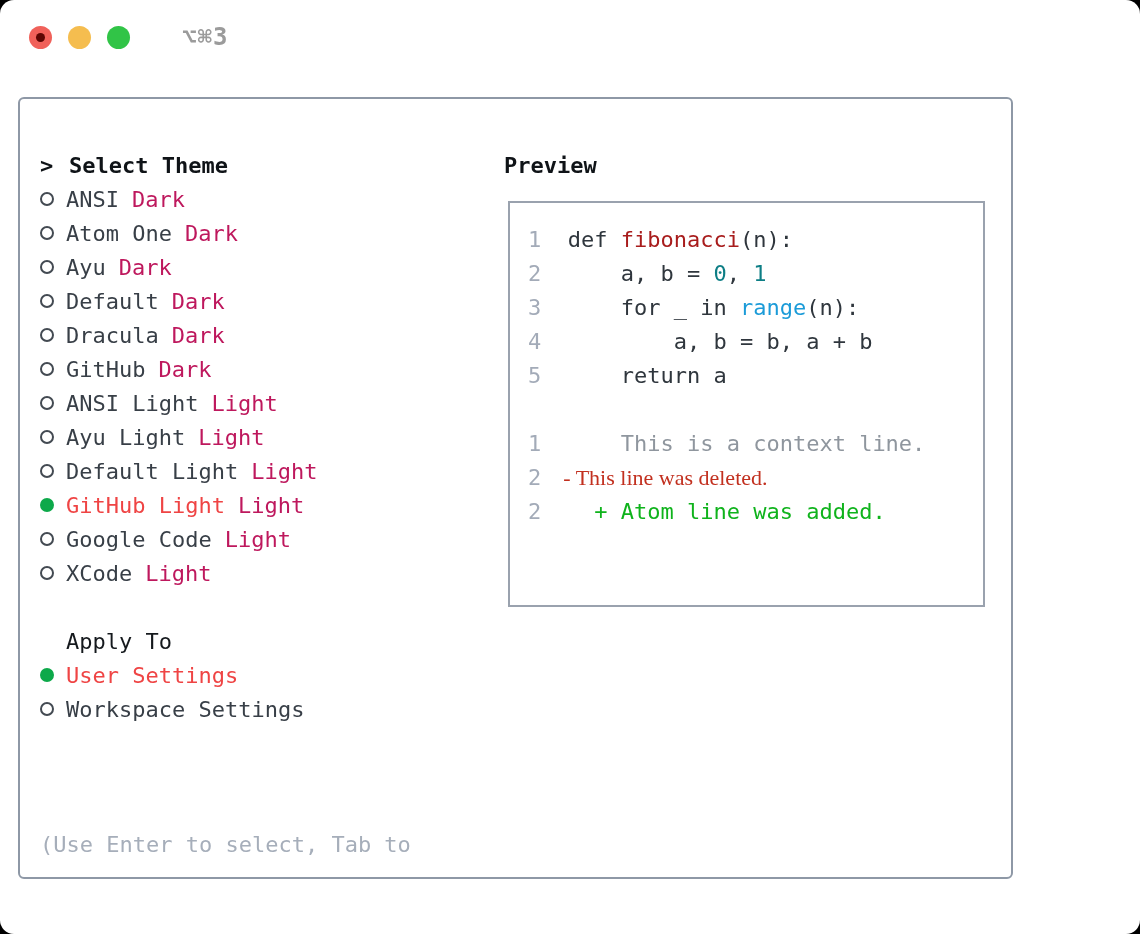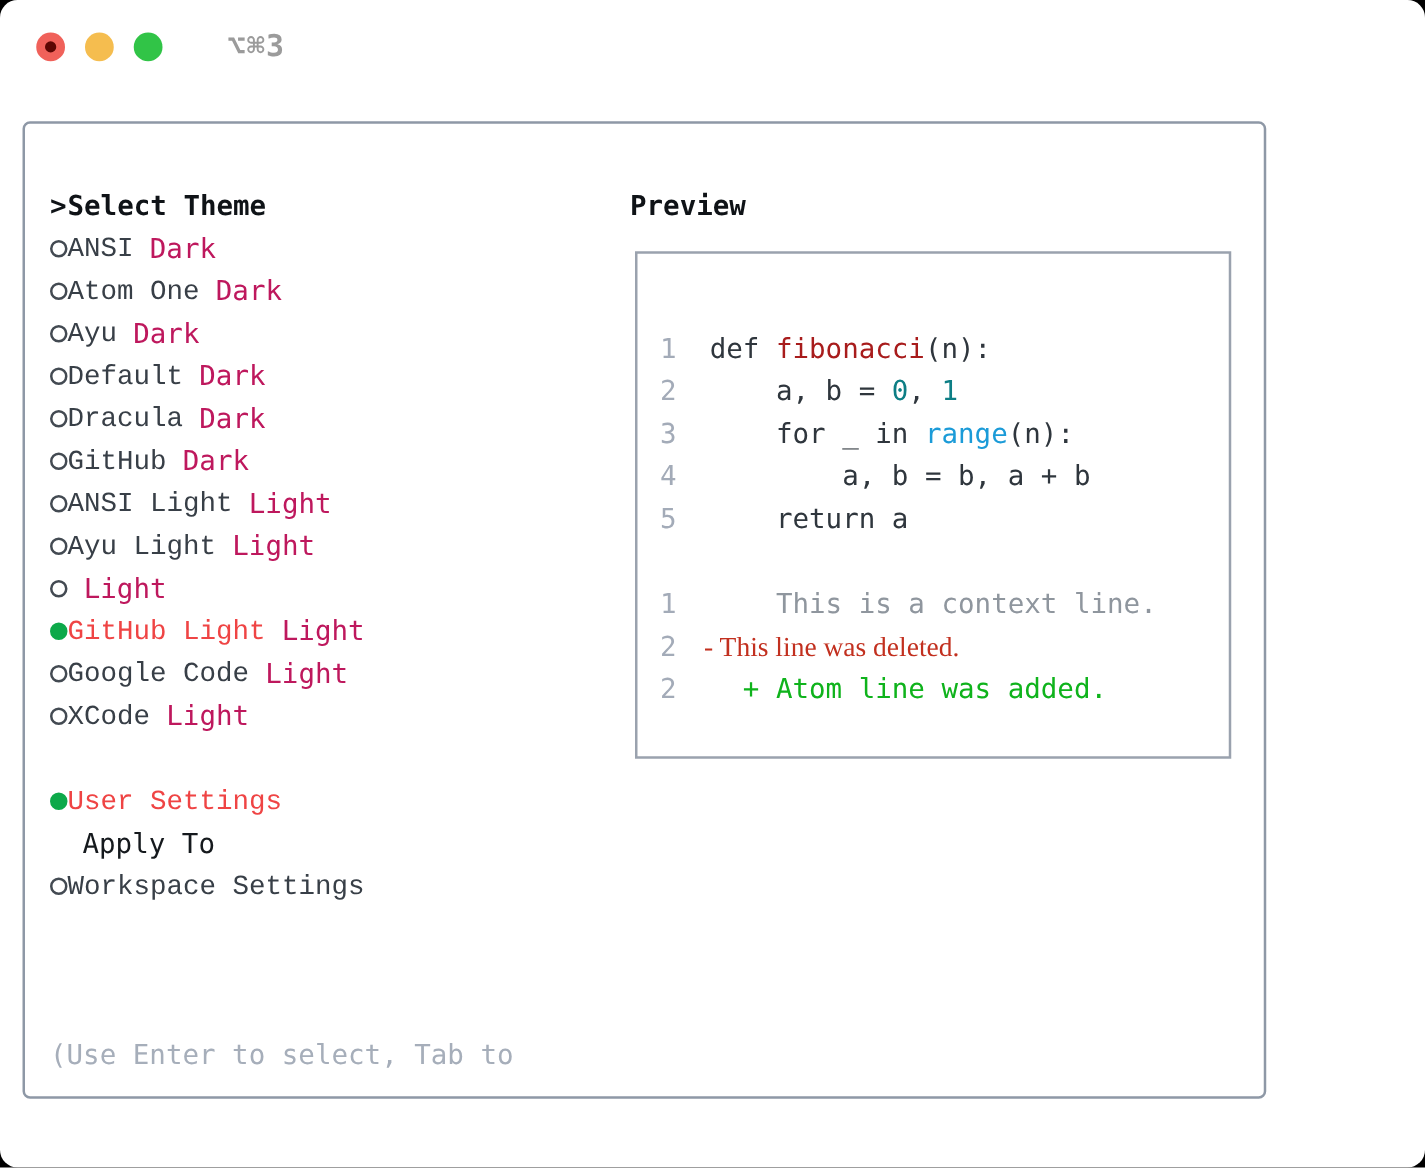--- a/index.html
+++ b/index.html
@@ -25,35 +25,35 @@
   .panel{
     position:absolute;left:18px;top:97px;width:995px;height:782px;
     border:2px solid #8e98a6;border-radius:6px;box-sizing:border-box;
     display:flex;padding:49px 0 0 20px;
     font-size:22px;color:#383f47;background:#fff;
   }
   .left-col{width:464px;flex:none;}
   .right-col{flex:1;}
   .row{height:34px;display:flex;align-items:center;}
   .pointer{font-weight:bold;color:#0f1317;width:14px;flex:none;}
-  .header-label{font-weight:bold;color:#0f1317;}
+  .header-label{margin-left:15px;font-weight:bold;color:#0f1317;}
   .radio{flex:none;width:14px;height:14px;border:2px solid #434a52;border-radius:50%;box-sizing:border-box;}
-  .theme-name,.option-name{white-space:pre;font-family:Liberation Mono, monospace;}
+  .theme-name,.option-name{margin-left:12px;white-space:pre;}
   .theme-variant{margin-left:13px;color:#be185d;white-space:pre;}
   .selected .radio{border-color:#0da94a;background:#0da94a;}
   .selected .theme-name,.selected .option-name{color:#ef4444;}
   .spacer{height:34px;}
   .apply-label{margin-left:26px;color:#15191d;}
   .hint{color:#a6aeba;line-height:34px;white-space:pre;}
   
   .right-col .header-label{margin-left:0;text-align:center;}
   .preview-box{
     margin-top:19px;margin-left:4px;width:477px;height:406px;
     border:2px solid #9aa2ae;box-sizing:border-box;
-    padding:60px 0 0 18px;background:#fff;
+    padding:20px 0 0 18px;background:#fff;
   }
   .code-line{height:34px;line-height:34px;white-space:pre;font-size:22px;}
   .ln{color:#a3abb8;}
   .c-code{color:#2f363d;}
   .c-func{color:#a81c1c;}
   .c-num{color:#0d7e85;}
   .c-builtin{color:#1b9bd8;}
   .c-context{color:#8f969e;}
   .c-deleted{color:#c2301f;font-family:Liberation Serif, serif;}
   .c-added{color:#0fb31c;}
@@ -115,46 +115,47 @@
         <span class="theme-name">ANSI Light</span>
         <span class="theme-variant">Light</span>
       </div>
       <div class="row">
         <span class="radio"></span>
         <span class="theme-name">Ayu Light</span>
         <span class="theme-variant">Light</span>
       </div>
       <div class="row">
         <span class="radio"></span>
+        <span class="theme-name">Default Light</span>
         <span class="theme-variant">Light</span>
       </div>
       <div class="row selected">
         <span class="radio"></span>
         <span class="theme-name">GitHub Light</span>
         <span class="theme-variant">Light</span>
       </div>
       <div class="row">
         <span class="radio"></span>
         <span class="theme-name">Google Code</span>
         <span class="theme-variant">Light</span>
       </div>
       <div class="row">
         <span class="radio"></span>
         <span class="theme-name">XCode</span>
         <span class="theme-variant">Light</span>
       </div>
 
       <div class="spacer"></div>
 
+      <div class="row">
+        <span class="apply-label">Apply To</span>
+      </div>
       <div class="row selected">
         <span class="radio"></span>
         <span class="option-name">User Settings</span>
-      </div>
-      <div class="row">
-        <span class="apply-label">Apply To</span>
       </div>
       <div class="row">
         <span class="radio"></span>
         <span class="option-name">Workspace Settings</span>
       </div>
 
       <div class="spacer"></div>
 
       <div class="hint">
         <div>(Use Enter to select, Tab to</div>

